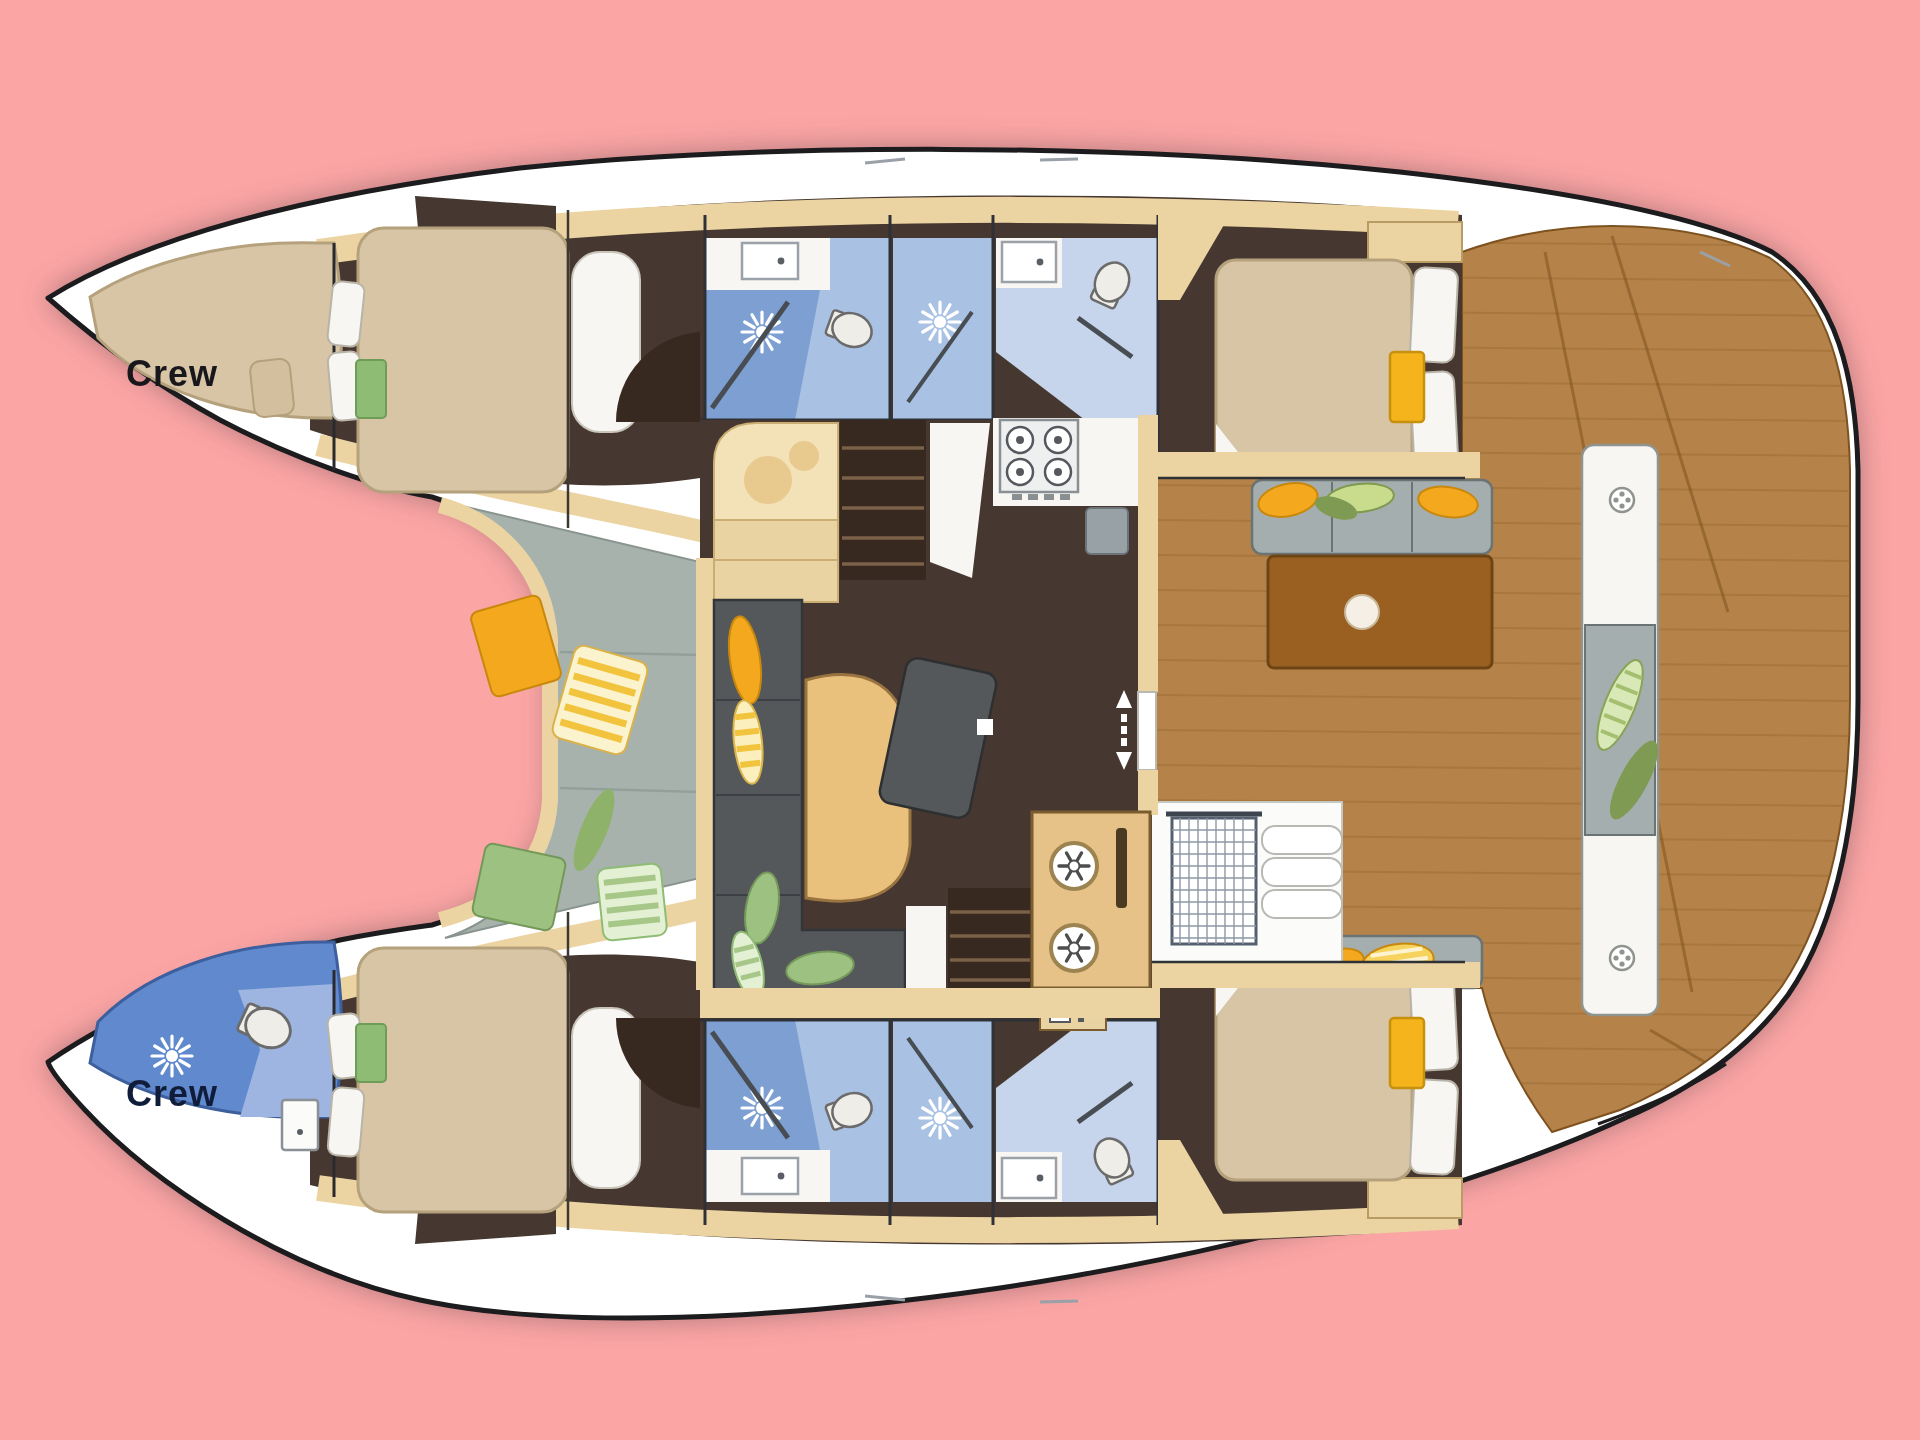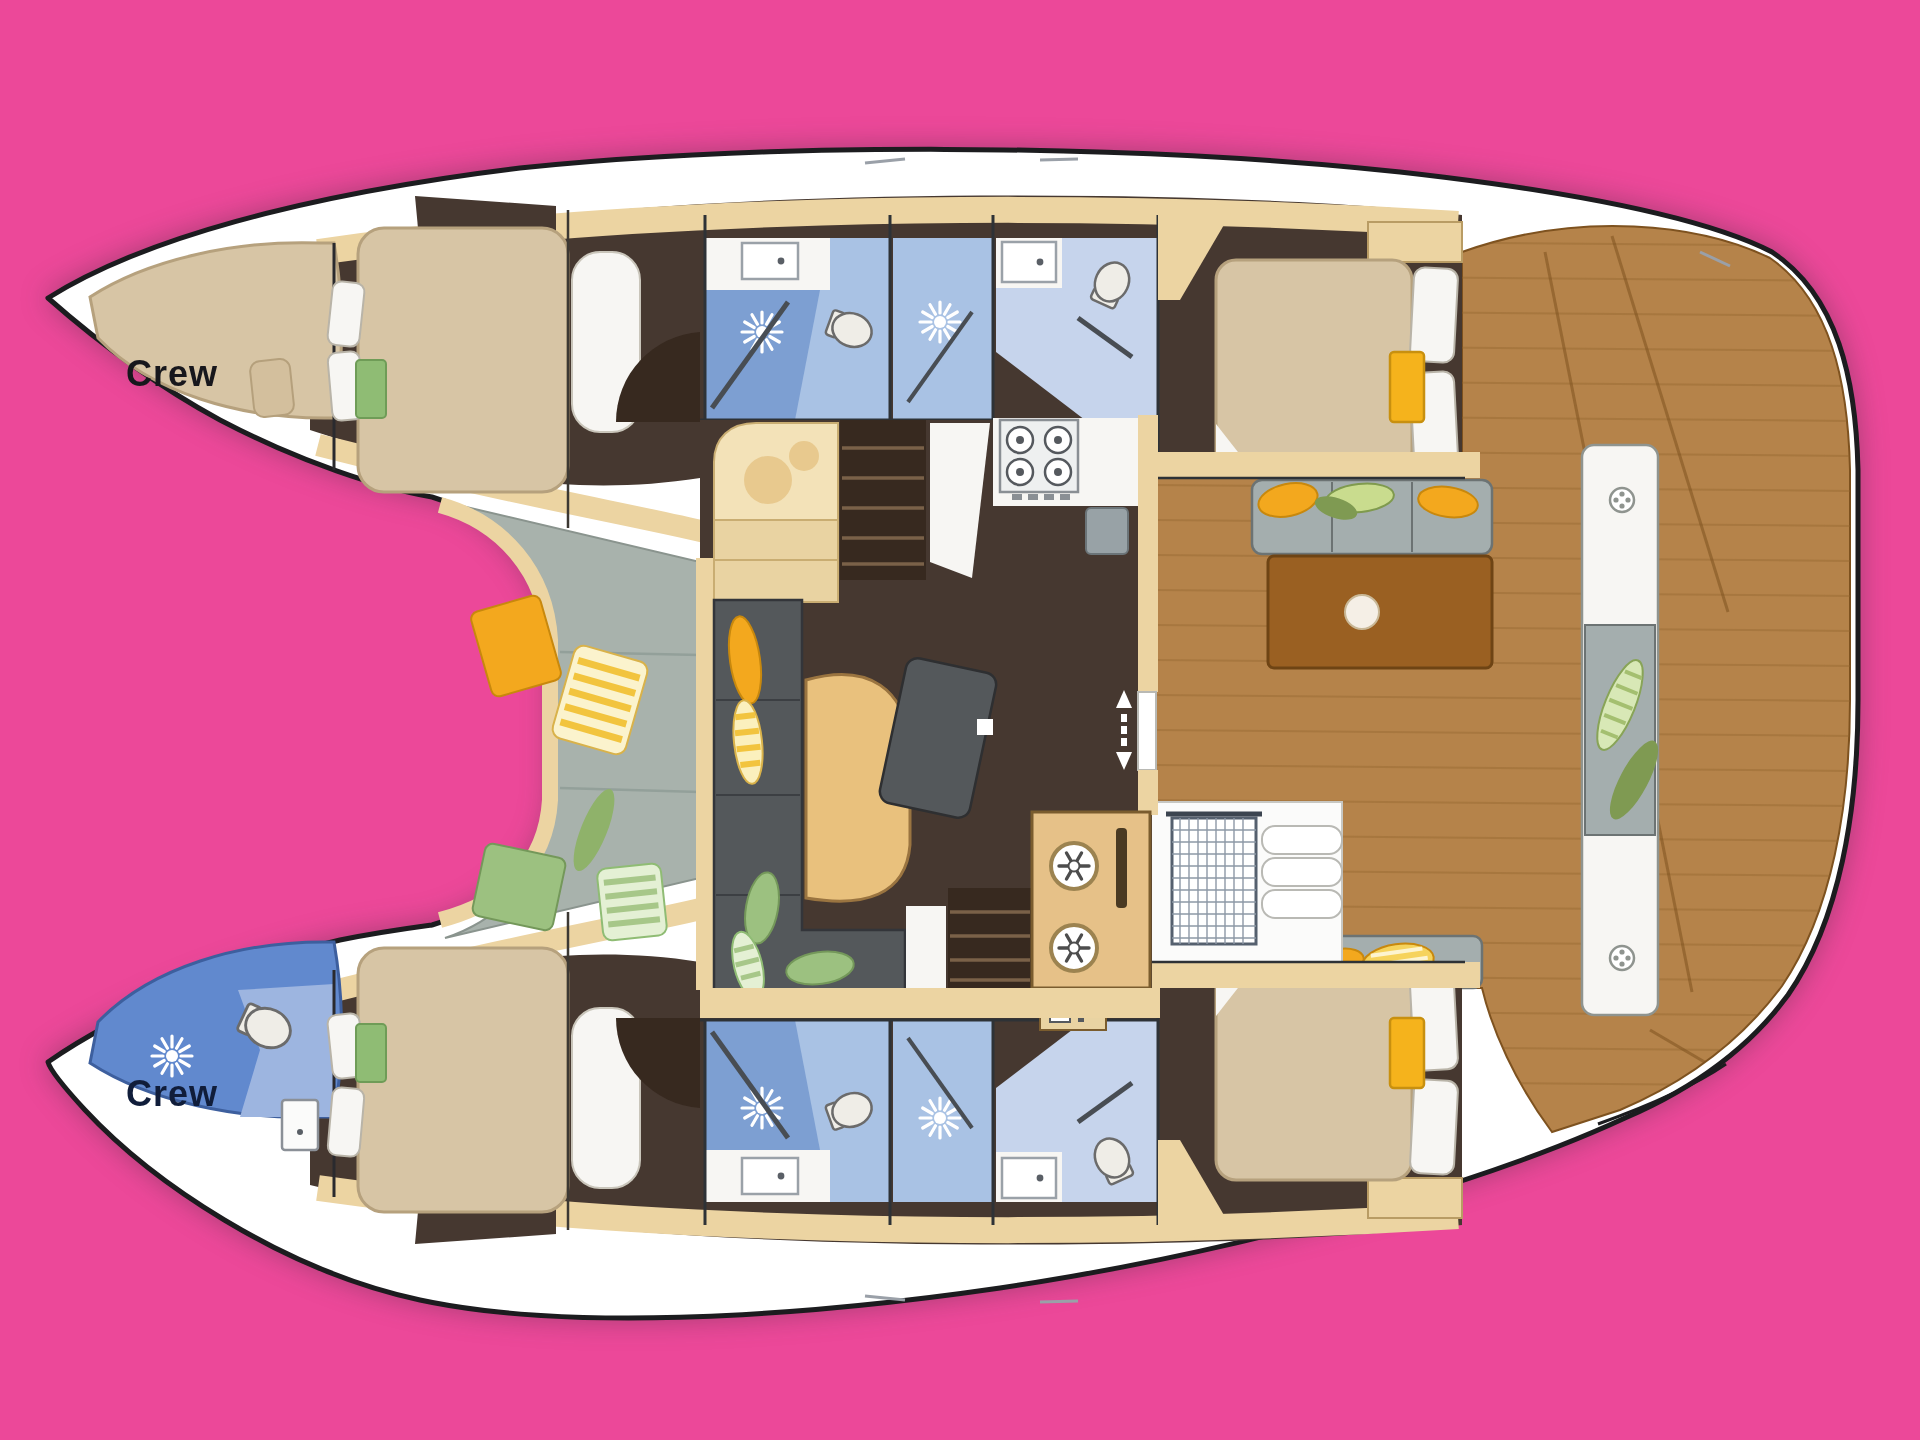--- a/index.html
+++ b/index.html
@@ -1,16 +1,16 @@
 <!DOCTYPE html>
 <html style="--outline: #1c1c1f; --deck: #ffffff; --cabin_tan: #d7c5a5; --cabin_tan_edge: #b6a17d; --trim: #ecd4a2; --floor: #463830; --floor_dark: #37291f; --bath_blue: #7d9fd2; --bath_blue_mid: #a9c2e4; --bath_blue_pale: #c6d4ec; --crew_blue: #6189ce; --lounge_gray: #a8b2ac; --sofa: #54585b; --table_tan: #e9c17d; --wood: #b5834a; --wood_grain: #91642e; --cockpit_table: #9a6022; --bench: #a4aeae; --yellow: #f3a81e; --green: #9cc180; --white_fix: #f7f6f3; --fridge_tan: #e6c188;"><head>
 <meta charset="utf-8">
 <style>
   html,body{margin:0;padding:0;background:#ffffff;}
-  .stage{position:relative;width:1920px;height:1440px;background:#ec4899;overflow:hidden;
+  .stage{position:relative;width:1920px;height:1440px;background:#fca5a5;overflow:hidden;
          font-family:"Liberation Sans",sans-serif;}
   svg{display:block;width:1920px;height:1440px;}
   .hull-shadow{filter:drop-shadow(0 0 14px rgba(40,40,45,.35));}
   .f-deck{fill:var(--deck);}
   .f-tan{fill:var(--cabin_tan);}
   .f-trim{fill:var(--trim);}
   .f-floor{fill:var(--floor);}
   .f-floor-dk{fill:var(--floor_dark);}
   .f-blue{fill:var(--bath_blue);}
   .f-blue-mid{fill:var(--bath_blue_mid);}

